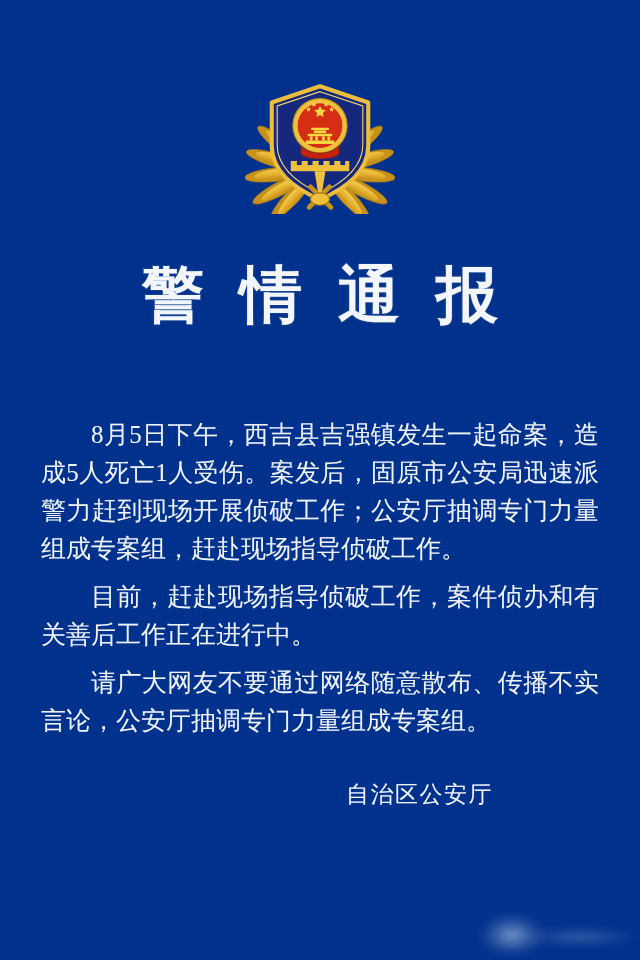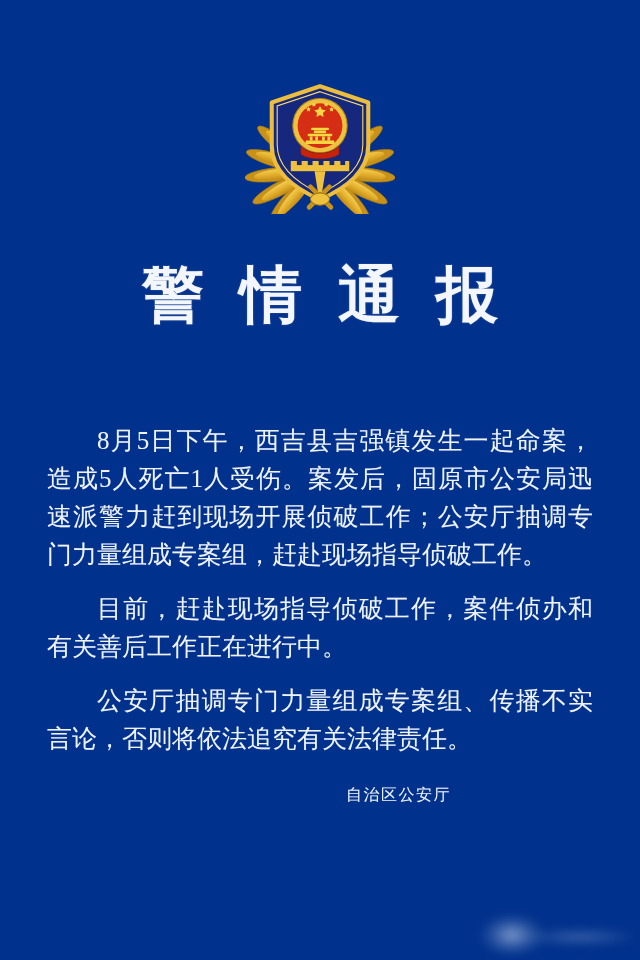--- a/index.html
+++ b/index.html
@@ -47,29 +47,29 @@
     top: 406px;
     left: 31px;
     width: 578px;
     color: #eef3fb;
     font-size: 25px;
     line-height: 38px;
     text-align: justify;
     text-shadow: 0 0 1px rgba(255,255,255,0.2);
   }
   .body-text p {
-    margin: 16px;
+    margin: 10px;
     text-indent: 2em;
   }
   .signature {
     position: absolute;
     top: 772px;
     left: 346px;
     color: #eef3fb;
-    font-size: 16px;
+    font-size: 23px;
     line-height: 46px;
     letter-spacing: 1.5px;
     text-shadow: 0 0 1px rgba(255,255,255,0.2);
   }
   .watermark {
     position: absolute;
     left: 470px;
     top: 905px;
     width: 165px;
     height: 50px;
@@ -167,21 +167,21 @@
       </g>
       <ellipse cx="110" cy="184" rx="14" ry="9" fill="#eec23f" stroke="#a87c12" stroke-width="1.5"></ellipse>
     </svg>
   </div>
 
   <h1 class="title">警情通报</h1>
 
   <div class="body-text">
     <p>8月5日下午，西吉县吉强镇发生一起命案，造成5人死亡1人受伤。案发后，固原市公安局迅速派警力赶到现场开展侦破工作；公安厅抽调专门力量组成专案组，赶赴现场指导侦破工作。</p>
     <p>目前，赶赴现场指导侦破工作，案件侦办和有关善后工作正在进行中。</p>
-    <p>公安厅抽调专门力量组成专案组、传播不实言论，否则将依法追究有关法律责任。</p>
+    <p>请广大网友不要通过网络随意散布、传播不实言论，公安厅抽调专门力量组成专案组。</p>
   </div>
 
   <div class="signature">
     <div>自治区公安厅</div>
   </div>
 
   <div class="watermark"></div>
 
 </div>
 

